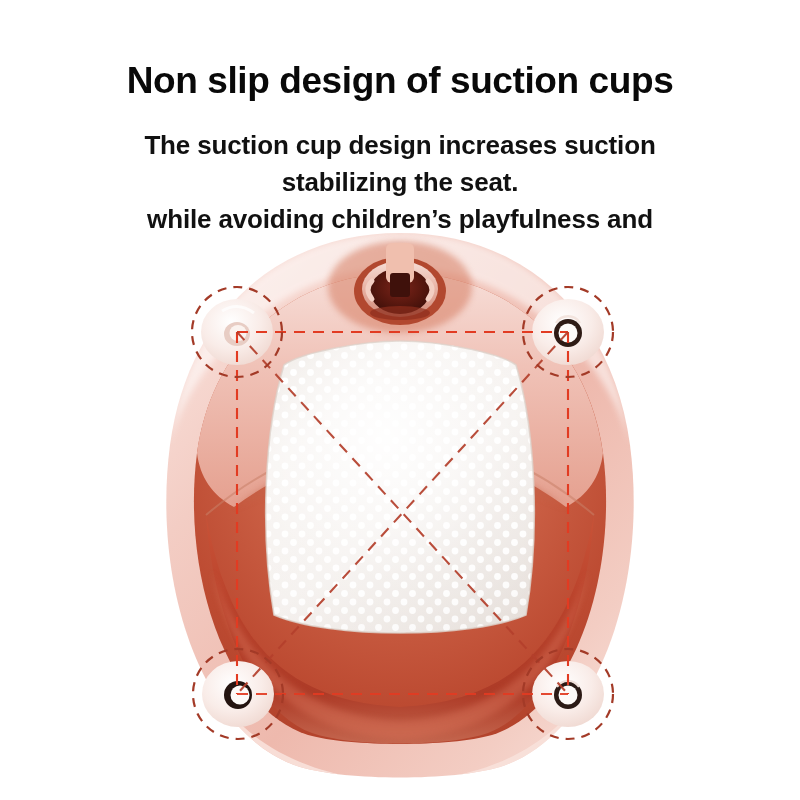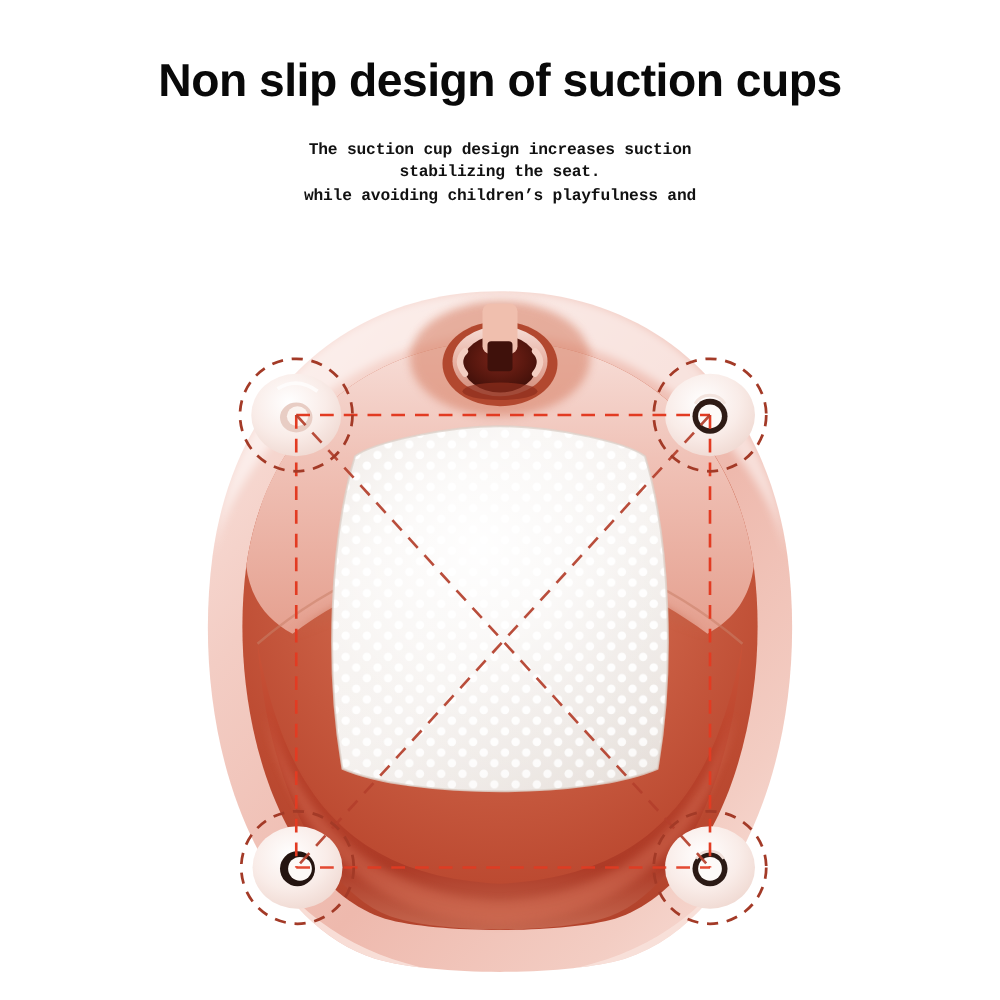--- a/index.html
+++ b/index.html
@@ -31,33 +31,32 @@
     left: 0;
     width: 800px;
     text-align: center;
   }
   .headline {
     font-size: 37px;
     font-weight: 700;
     letter-spacing: -0.4px;
     line-height: 1.15;
     color: #090909;
-    margin: 0;
+    margin: 16px;
     white-space: nowrap;
     text-align: center;
   }
   .subhead {
     margin: 24px auto 0 auto;
     width: 520px;
-    font-size: 13px;
+    font-size: 26px;
     font-weight: 600;
     line-height: 1.44;
     color: #111111;
     letter-spacing: -0.15px;
-    font-family: Liberation Mono, monospace;
   }
 
   
   #stage {
     position: absolute;
     left: 0;
     top: 215px;
     width: 800px;
     height: 585px;
   }

